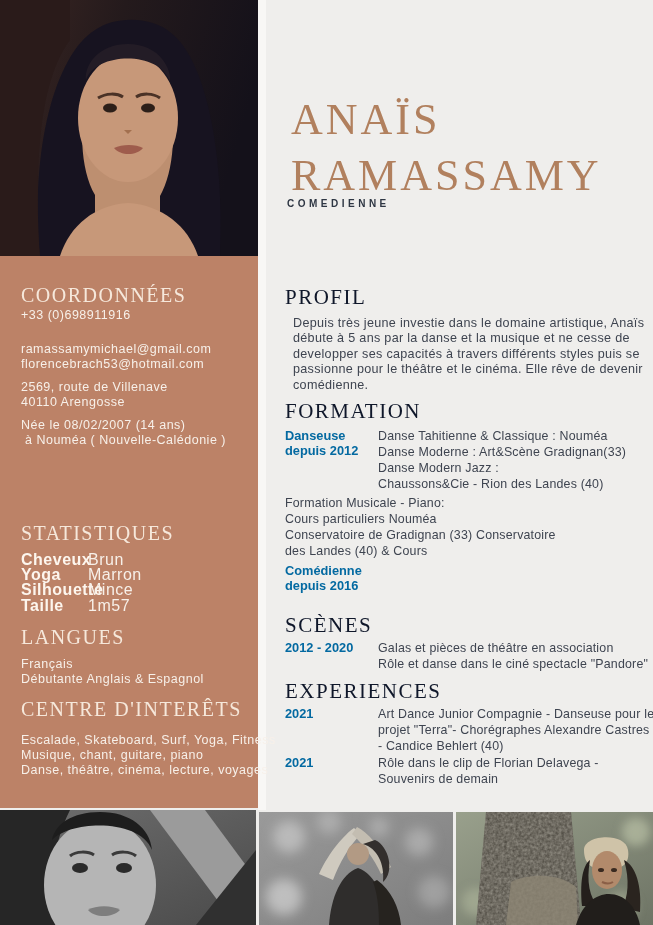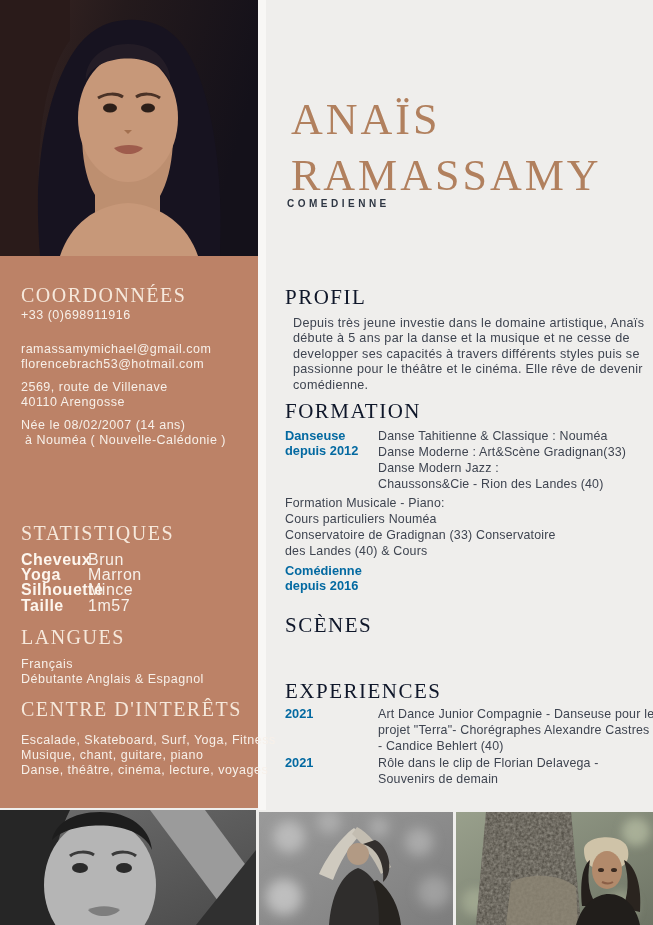--- a/index.html
+++ b/index.html
@@ -134,20 +134,25 @@
       <div class="entry-text">Formation Musicale - Piano:
 Cours particuliers Nouméa
 Conservatoire de Gradignan (33) Conservatoire
 des Landes (40) &amp; Cours</div>
     </div>
     <div class="entry" style="top:563px">
       <div class="entry-label"><span>Comédienne</span><br><span>depuis 2016</span></div>
     </div>
 
     <h2 class="m-head" style="top:613px">SCÈNES</h2>
+    <div class="entry" style="top:640px">
+      <div class="entry-label">2012 - 2020</div>
+      <div class="entry-text">Galas et pièces de théâtre en association
+Rôle et danse dans le ciné spectacle "Pandore"</div>
+    </div>
 
     <h2 class="m-head" style="top:679px">EXPERIENCES</h2>
     <div class="entry" style="top:706px">
       <div class="entry-label">2021</div>
       <div class="entry-text">Art Dance Junior Compagnie - Danseuse pour le
 projet "Terra"- Chorégraphes Alexandre Castres
 - Candice Behlert (40)</div>
     </div>
     <div class="entry" style="top:755px">
       <div class="entry-label">2021</div>

